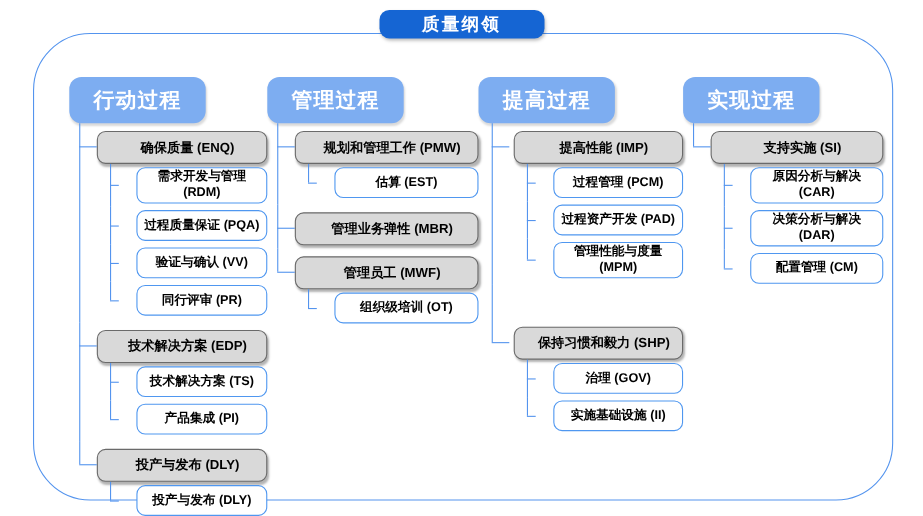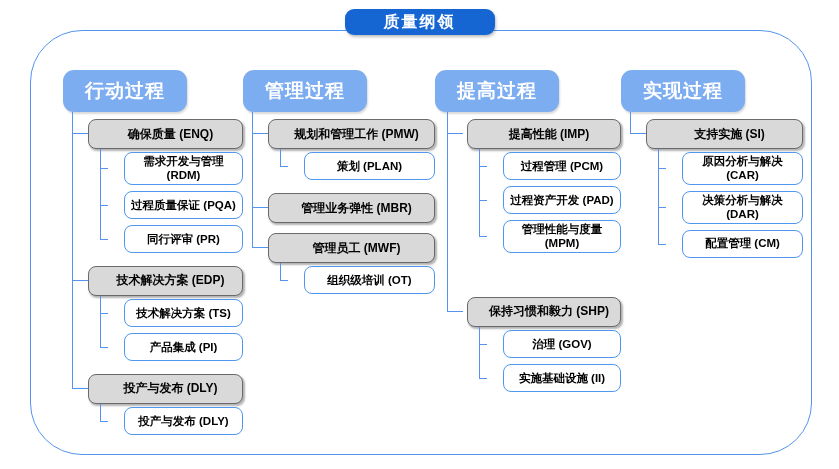--- a/index.html
+++ b/index.html
@@ -80,20 +80,23 @@
         <li class="group">
           <div class="group-box">确保质量 (ENQ)</div>
           <ul class="leaves">
             <li class="leaf">
               <div class="leaf-box">需求开发与管理 (RDM)</div>
             </li>
             <li class="leaf">
               <div class="leaf-box">过程质量保证 (PQA)</div>
             </li>
             <li class="leaf">
+              <div class="leaf-box">验证与确认 (VV)</div>
+            </li>
+            <li class="leaf">
               <div class="leaf-box">同行评审 (PR)</div>
             </li>
           </ul>
         </li>
         <li class="group">
           <div class="group-box">技术解决方案 (EDP)</div>
           <ul class="leaves">
             <li class="leaf">
               <div class="leaf-box">技术解决方案 (TS)</div>
             </li>
@@ -112,21 +115,21 @@
         </li>
       </ul>
     </div>
     <div class="col c1">
       <div class="col-header">管理过程</div>
       <ul class="groups">
         <li class="group">
           <div class="group-box">规划和管理工作 (PMW)</div>
           <ul class="leaves">
             <li class="leaf">
-              <div class="leaf-box">策划 (PLAN)</div>
+              <div class="leaf-box">估算 (EST)</div>
             </li>
           </ul>
         </li>
         <li class="group">
           <div class="group-box">管理业务弹性 (MBR)</div>
         </li>
         <li class="group">
           <div class="group-box">管理员工 (MWF)</div>
           <ul class="leaves">
             <li class="leaf">

